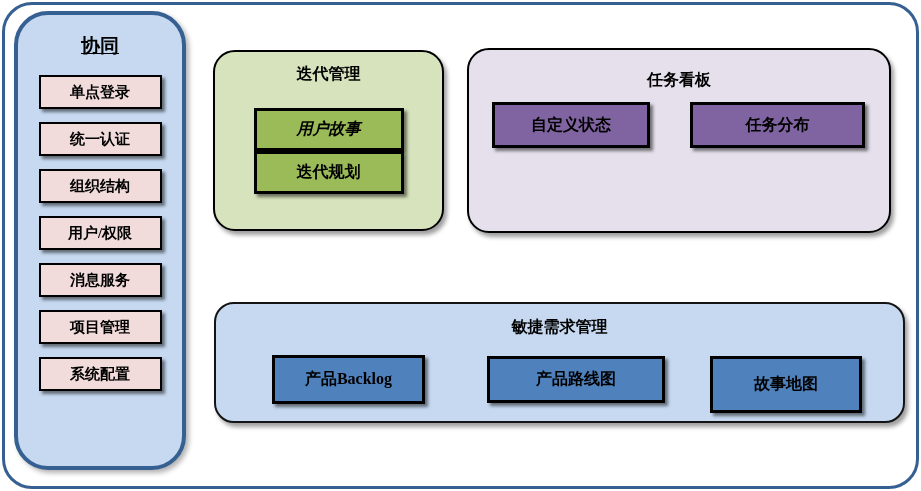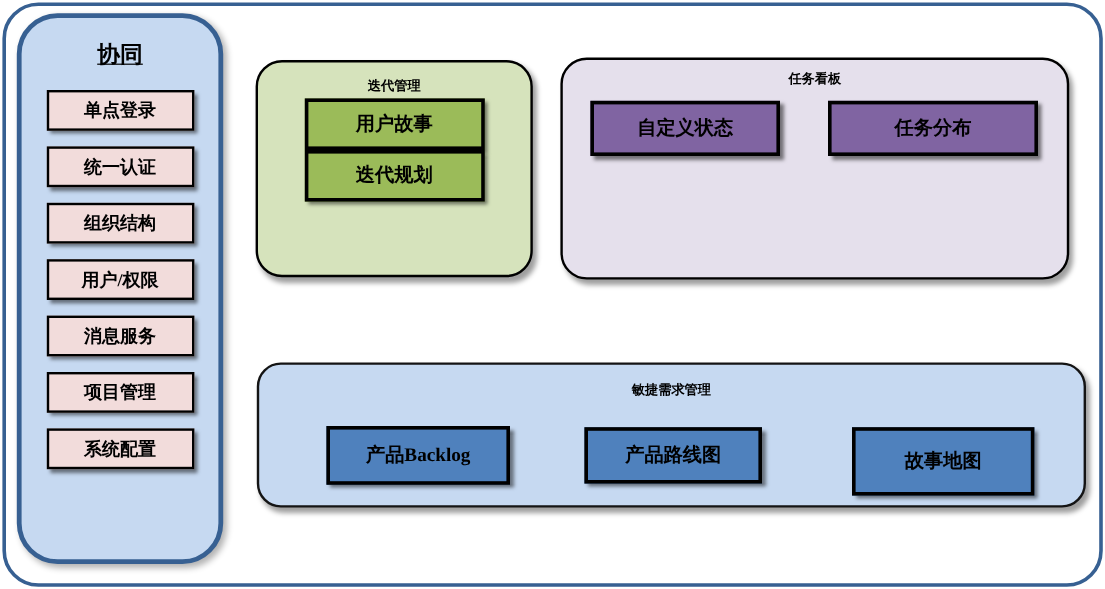--- a/index.html
+++ b/index.html
@@ -41,21 +41,21 @@
     font-weight: bold; font-size: 15px; white-space: nowrap;
   }
 
   
   .group {
     position: absolute;
     border: 2px solid #000;
     border-radius: 22px;
     box-shadow: 3px 4px 4px rgba(0,0,0,0.38);
   }
-  .group-title { text-align: center; font-size: 11px; font-weight: bold; }
+  .group-title { text-align: center; font-size: 16px; font-weight: bold; }
 
   
   .tile {
     border: 3px solid #000;
     box-shadow: 3px 3px 3px rgba(0,0,0,0.5);
     display: flex; align-items: center; justify-content: center;
     font-family: "Liberation Serif", serif;
     font-weight: bold; font-size: 16px; white-space: nowrap;
   }
 
@@ -64,27 +64,27 @@
     left: 213px; top: 50px; width: 231px; height: 181px;
     background: var(--green_bg, #d6e3bc);
     padding-top: 12px;
     display: flex; flex-direction: column; align-items: center;
   }
   .group-iteration .tile {
     width: 150px; height: 43px;
     background: var(--green, #9bbb59);
   }
   .group-iteration .tile:nth-of-type(1) { margin-top: 13px; }
-  .group-iteration .tile:nth-of-type(2) { margin-top: 3px; }
+  .group-iteration .tile:nth-of-type(2) { margin-top: 23px; font-style: italic; }
 
   
   .group-kanban {
     left: 467px; top: 48px; width: 424px; height: 185px;
     background: var(--purple_bg, #e5e0ec);
-    padding-top: 8px;
+    padding-top: 20px;
   }
   .kanban-grid {
     display: grid;
     grid-template-columns: 158px 175px;
     justify-content: space-between;
     row-gap: 33px;
     padding: 11px 24px 0 23px;
   }
   .group-kanban .tile {
     height: 46px;
@@ -97,21 +97,21 @@
     background: var(--blue_bg, #c6d9f1);
     border-color: #141414;
     border-radius: 20px;
     padding-top: 13px;
   }
   .group-agile .tile {
     position: absolute;
     background: var(--blue, #4f81bd);
   }
   .tile-backlog  { left: 56px;  top: 51px; width: 153px; height: 49px; }
-  .tile-roadmap  { left: 271px; top: 52px; width: 148px; height: 47px; }
+  .tile-roadmap  { left: 271px; top: 52px; width: 178px; height: 47px; }
   .tile-storymap { left: 494px; top: 52px; width: 152px; height: 57px; }
 </style>
 </head>
 <body>
 
 <div class="stage">
 
   <div class="frame"></div>
 
   <aside class="sidebar">

